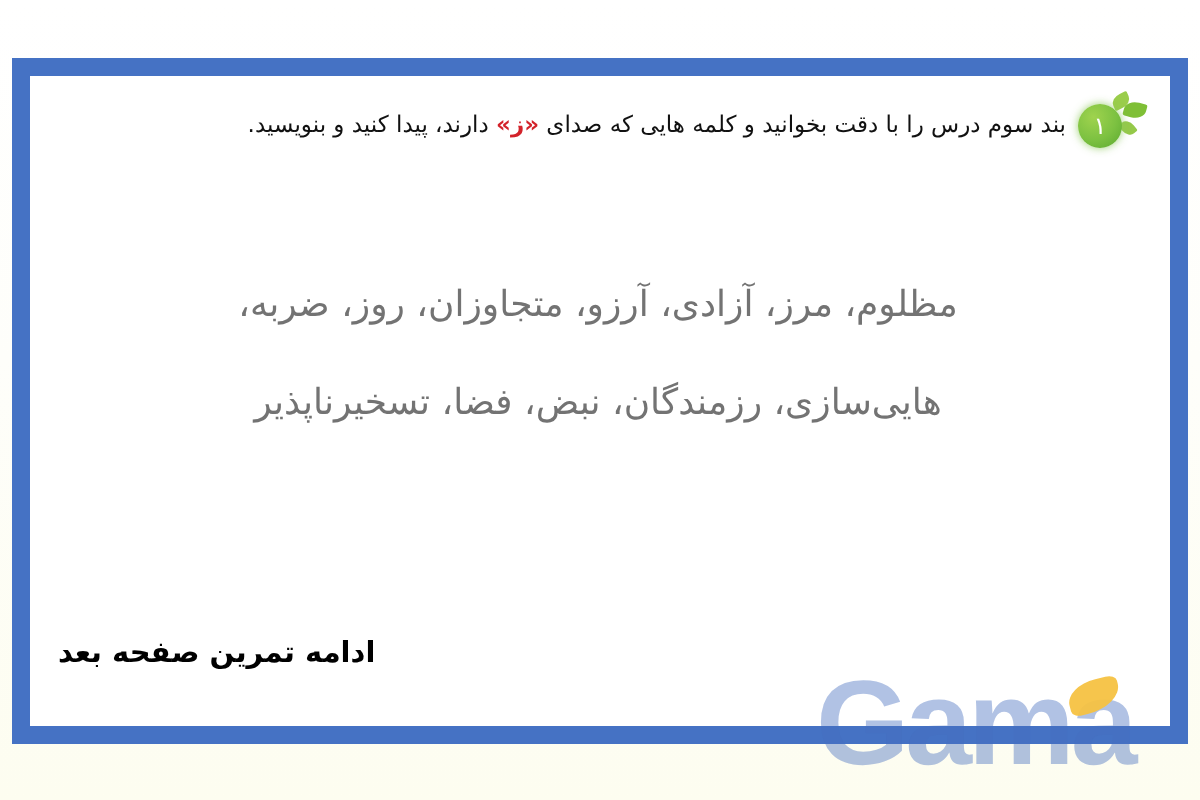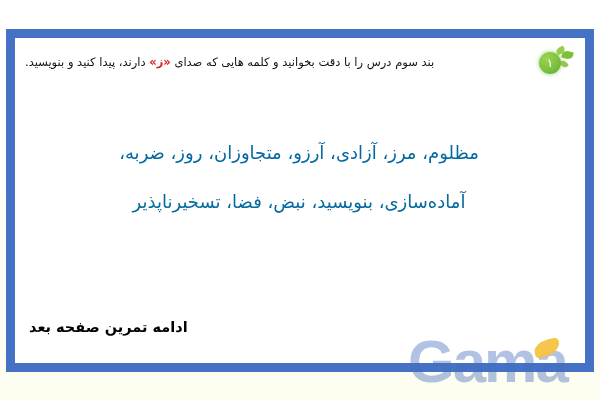--- a/index.html
+++ b/index.html
@@ -92,21 +92,21 @@
     position: absolute;
     left: 17px; top: 8px;
     width: 6px; height: 8px;
     border-left: 1.5px solid #6fae32;
     border-radius: 0 0 0 6px;
     transform: rotate(-10deg);
   }
 
   #question-text {
     direction: rtl;
-    text-align: left;
+    text-align: right;
     font-family: "DejaVu Sans", "Liberation Sans", sans-serif;
     font-size: 11.5px;
     line-height: 1.55;
     color: #111111;
     flex: 1 1 auto;
     padding-top: 7px;
   }
   #question-text .hl {
     color: #d3222a;
     font-weight: bold;
@@ -116,21 +116,21 @@
   #answers {
     position: absolute;
     left: 0;
     right: 0;
     top: 104px;
     direction: rtl;
     text-align: center;
   }
   .answer-line {
     direction: rtl;
-    color: #0369a1;
+    color: #737373;
     font-family: "DejaVu Sans", "Liberation Sans", sans-serif;
     font-size: 18px;
     line-height: 1.25;
     letter-spacing: 0px;
     margin: 0 2px 26px 0;
     white-space: nowrap;
   }
 
   
   #bottom-note {
@@ -198,21 +198,21 @@
         </div>
 
         <div id="question-text">
           <span>بند سوم درس را با دقت بخوانید و کلمه هایی که صدای </span><span class="hl">«ز»</span><span> دارند، پیدا کنید و بنویسید.</span>
         </div>
 
       </div>
 
       <div id="answers">
         <div class="answer-line">مظلوم، مرز، آزادی، آرزو، متجاوزان، روز، ضربه،</div>
-        <div class="answer-line">آماده‌سازی، بنویسید، نبض، فضا، تسخیرناپذیر</div>
+        <div class="answer-line">هایی‌سازی، رزمندگان، نبض، فضا، تسخیرناپذیر</div>
       </div>
 
       <div id="bottom-note">ادامه تمرین صفحه بعد</div>
 
     </div>
   </div>
 
   <div id="watermark">
     <div id="watermark-text">Gama</div>
     <div id="watermark-swoosh"></div>

